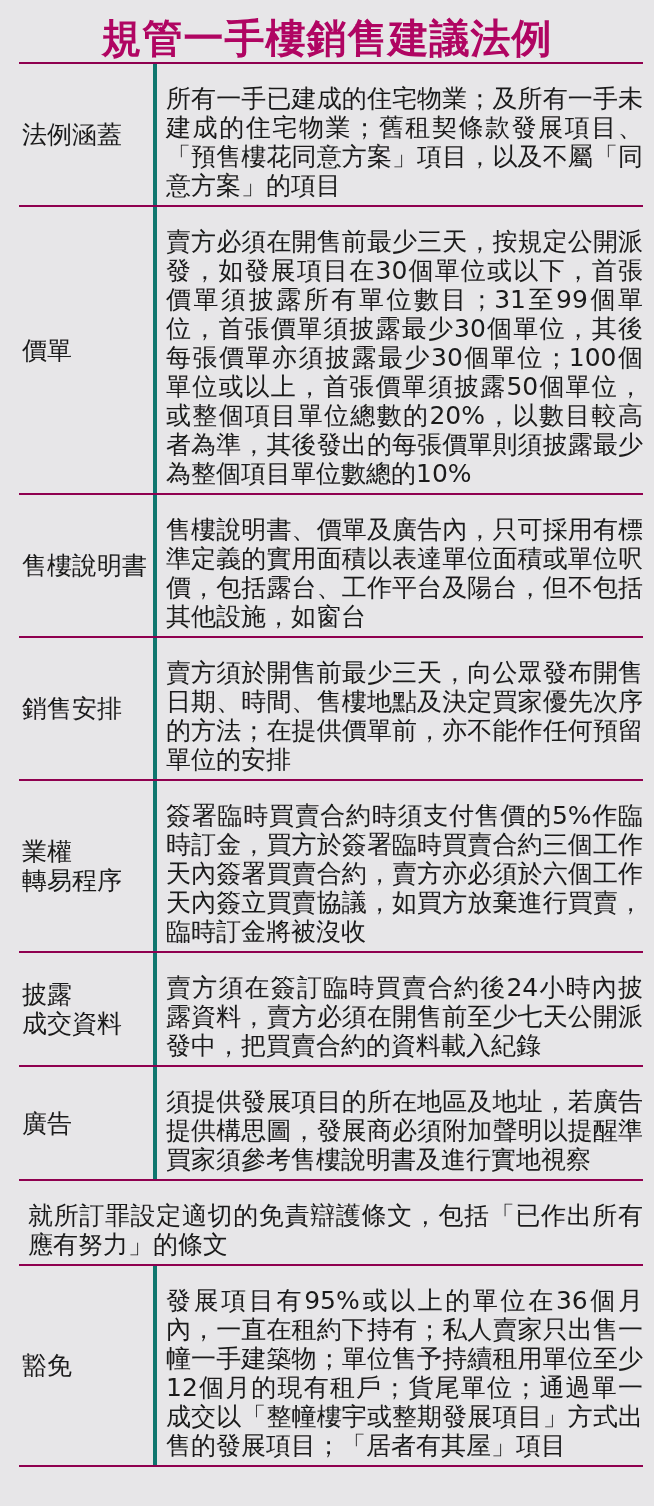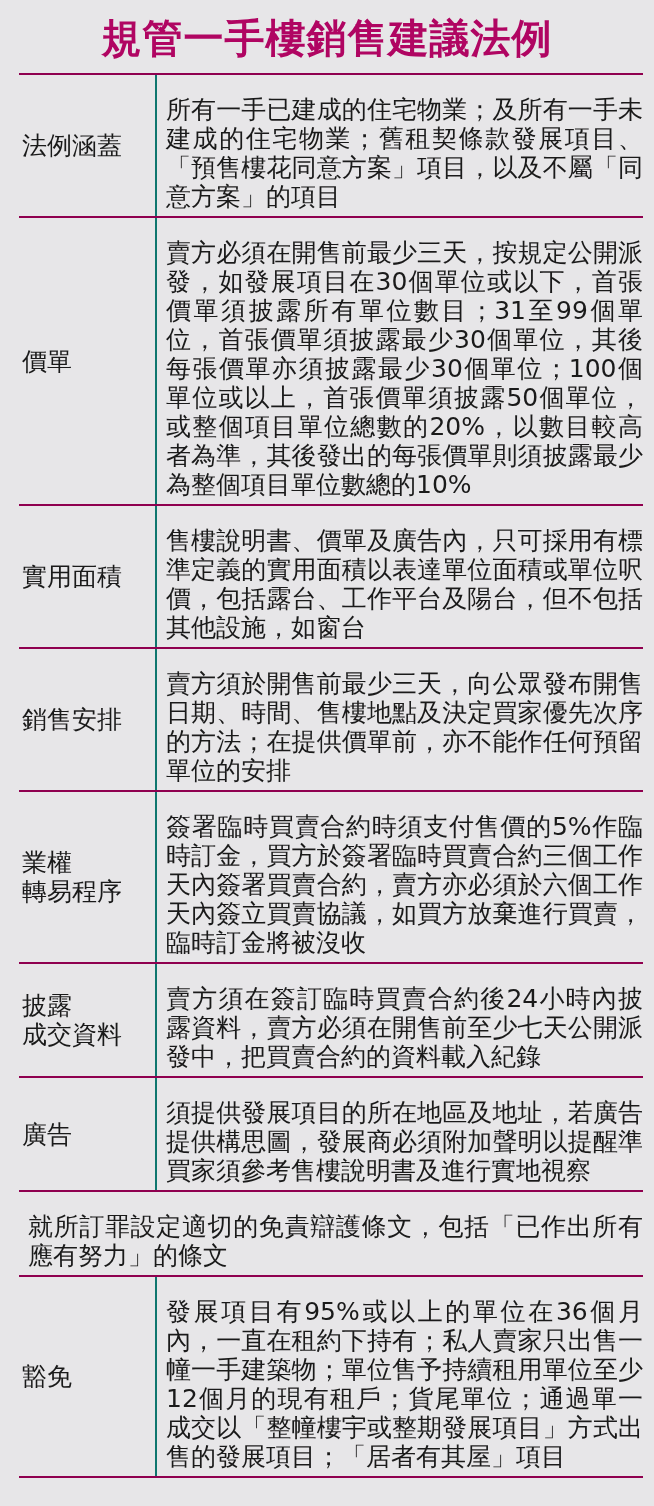--- a/index.html
+++ b/index.html
@@ -12,35 +12,35 @@
     overflow: hidden;
   }
   .page { width: 654px; height: 1506px; }
   .title {
     text-align: center;
     font-size: 40px;
     line-height: 44px;
     font-weight: bold;
     color: #b00562;
     padding-top: 16px;
-    padding-bottom: 13px;
+    padding-bottom: 2px;
     letter-spacing: 1px;
   }
   .table {
     margin: 0 11px 0 19px;
     border-bottom: 2px solid #8f004f;
   }
   .row {
     display: flex;
     border-top: 2px solid #8f004f;
     align-items: stretch;
   }
   .label-cell {
     flex: 0 0 138px;
-    border-right: 2px solid #0f766e;
+    border-right: 4px solid #0f766e;
     display: flex;
     align-items: center;
     padding: 4px 2px 4px 3px;
     white-space: pre-line;
     font-size: 25px;
     line-height: 29px;
   }
   .content-cell {
     flex: 1;
     padding: 20px 0px 5px 9px;
@@ -60,21 +60,21 @@
     <div class="content-cell">所有一手已建成的住宅物業；及所有一手未建成的住宅物業；舊租契條款發展項目、「預售樓花同意方案」項目，以及不屬「同意方案」的項目</div>
   </div>
 
 
   <div class="row">
     <div class="label-cell">價單</div>
     <div class="content-cell">賣方必須在開售前最少三天，按規定公開派發，如發展項目在30個單位或以下，首張價單須披露所有單位數目；31至99個單位，首張價單須披露最少30個單位，其後每張價單亦須披露最少30個單位；100個單位或以上，首張價單須披露50個單位，或整個項目單位總數的20%，以數目較高者為準，其後發出的每張價單則須披露最少為整個項目單位數總的10%</div>
   </div>
 
   <div class="row">
-    <div class="label-cell">實用面積</div>
+    <div class="label-cell">售樓說明書</div>
     <div class="content-cell">售樓說明書、價單及廣告內，只可採用有標準定義的實用面積以表達單位面積或單位呎價，包括露台、工作平台及陽台，但不包括其他設施，如窗台</div>
   </div>
 
   <div class="row">
     <div class="label-cell">銷售安排</div>
     <div class="content-cell">賣方須於開售前最少三天，向公眾發布開售日期、時間、售樓地點及決定買家優先次序的方法；在提供價單前，亦不能作任何預留單位的安排</div>
   </div>
 
   <div class="row">
     <div class="label-cell">業權

